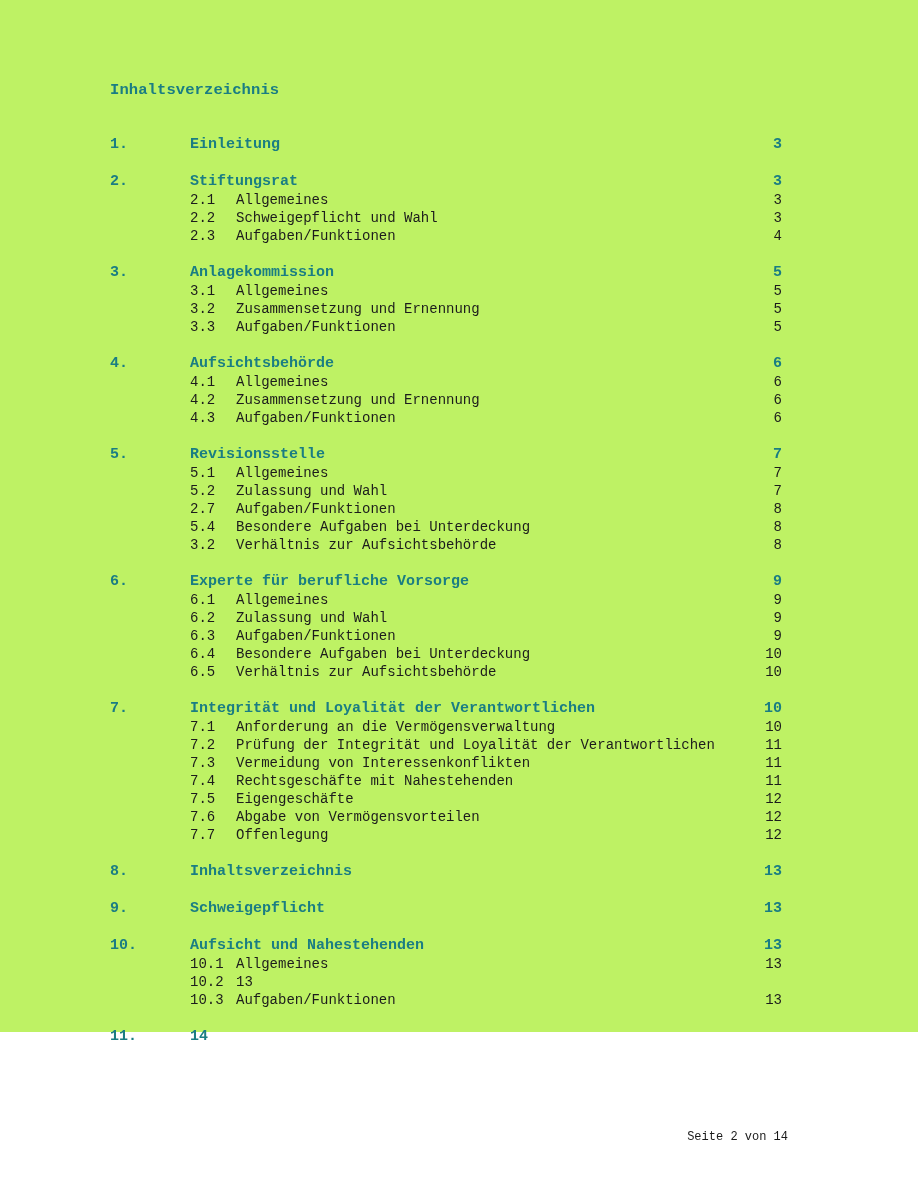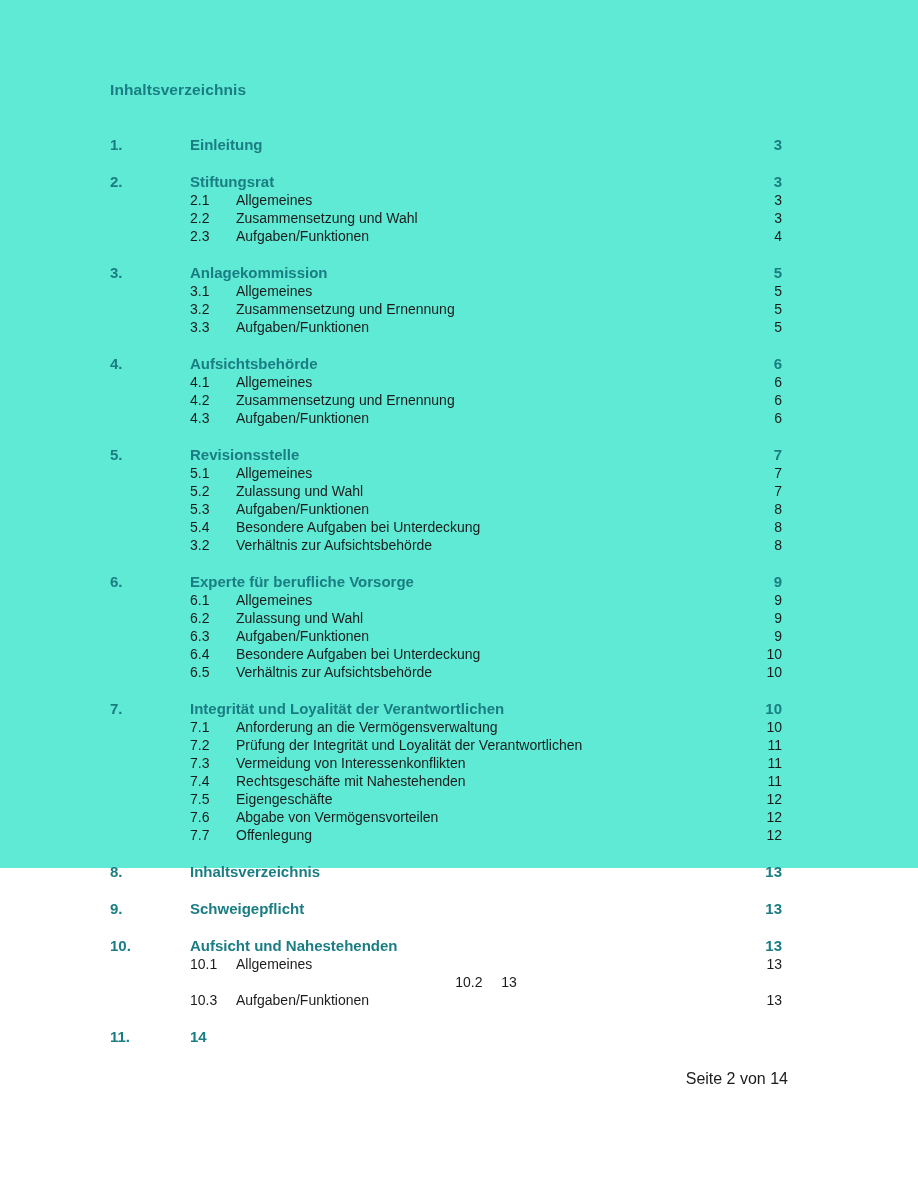--- a/index.html
+++ b/index.html
@@ -11,22 +11,23 @@
     width: 918px;
     height: 1188px;
     font-family: "Liberation Sans", sans-serif;
     position: relative;
     overflow: hidden;
   }
   .page {
     position: absolute;
     left: 0; top: 0;
     width: 918px;
-    height: 868px;
-    background: #5eead4;
+    height: 1032px;
+    background: #bef264;
+    font-family: Liberation Mono, monospace;
   }
   .doc-title {
     position: absolute;
     left: 110px;
     top: 81px;
     margin: 0;
     font-size: 15.5px;
     font-weight: bold;
     color: var(--accent);
     letter-spacing: 0.1px;
@@ -49,29 +50,29 @@
   .row.head {
     font-size: 15px;
     font-weight: bold;
     color: var(--accent);
   }
   .row.sub {
     font-size: 14px;
     color: #1c1c1c;
   }
   .head .num { width: 80px; flex: 0 0 80px; }
-  .sub { padding-left: 80px; justify-content: center; }
+  .sub { padding-left: 80px; }
   .sub .subnum { width: 46px; flex: 0 0 46px; }
   .cell.title { flex: 1 1 auto; overflow: hidden; }
   .cell.pg { flex: 0 0 auto; text-align: right; }
   .footer {
     position: absolute;
     right: 130px;
-    top: 1070px;
-    font-size: 16px;
+    top: 1130px;
+    font-size: 12px;
     color: #1a1a1a;
   }
 </style>
 </head>
 <body style="background: rgb(255, 255, 255);">
 
 <div class="page">
   <h1 class="doc-title">Inhaltsverzeichnis</h1>
   <div class="toc" id="toc">
   <div class="section">
@@ -90,21 +91,21 @@
     </div>
 
   <div class="row sub">
     <span class="cell subnum">2.1</span>
     <span class="cell title">Allgemeines</span>
     <span class="cell pg">3</span>
   </div>
 
   <div class="row sub">
     <span class="cell subnum">2.2</span>
-    <span class="cell title">Zusammensetzung und Wahl</span>
+    <span class="cell title">Schweigepflicht und Wahl</span>
     <span class="cell pg">3</span>
   </div>
 
   <div class="row sub">
     <span class="cell subnum">2.3</span>
     <span class="cell title">Aufgaben/Funktionen</span>
     <span class="cell pg">4</span>
   </div>
 </div>
 
@@ -173,21 +174,21 @@
     <span class="cell pg">7</span>
   </div>
 
   <div class="row sub">
     <span class="cell subnum">5.2</span>
     <span class="cell title">Zulassung und Wahl</span>
     <span class="cell pg">7</span>
   </div>
 
   <div class="row sub">
-    <span class="cell subnum">5.3</span>
+    <span class="cell subnum">2.7</span>
     <span class="cell title">Aufgaben/Funktionen</span>
     <span class="cell pg">8</span>
   </div>
 
   <div class="row sub">
     <span class="cell subnum">5.4</span>
     <span class="cell title">Besondere Aufgaben bei Unterdeckung</span>
     <span class="cell pg">8</span>
   </div>
 

